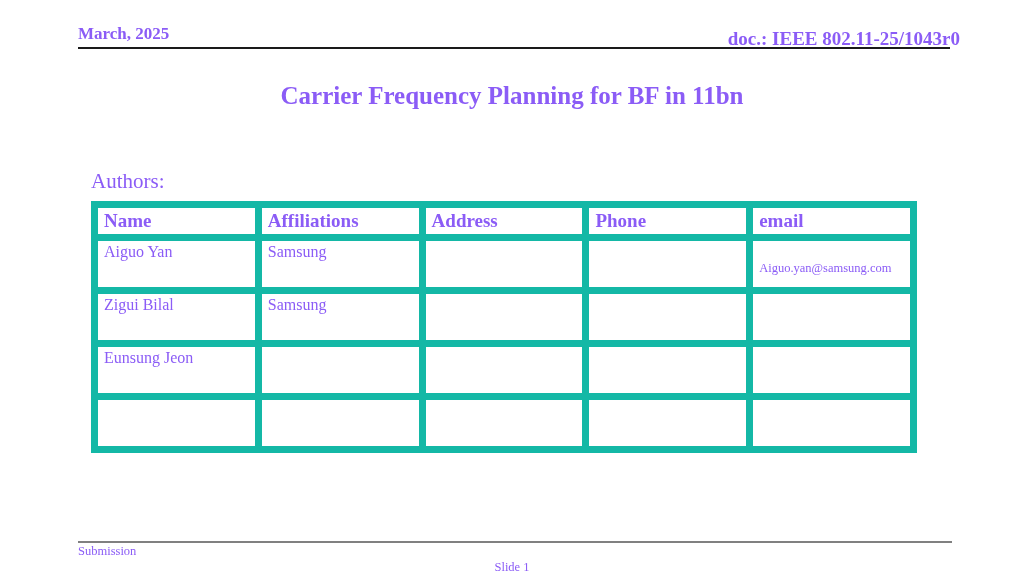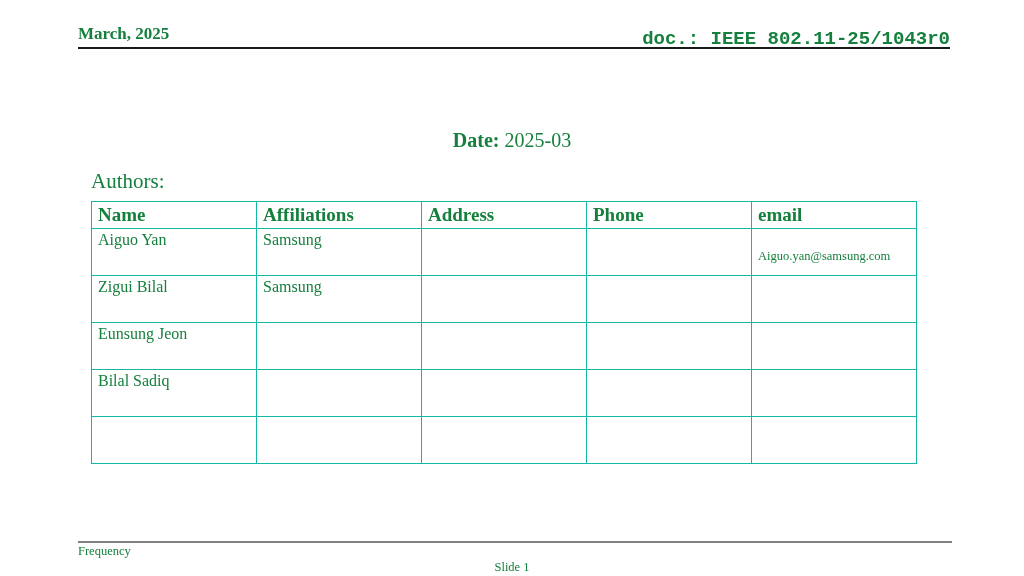--- a/index.html
+++ b/index.html
@@ -6,21 +6,21 @@
     margin: 0;
     padding: 0;
     background: #ffffff;
   }
   .slide {
     position: relative;
     width: 1024px;
     height: 576px;
     background: #ffffff;
     font-family: "Liberation Serif", "DejaVu Serif", serif;
-    color: #15803d;
+    color: #8b5cf6;
     overflow: hidden;
   }
 
   
   .hdr-rule {
     position: absolute;
     left: 78px;
     width: 872px;
     top: 47px;
     height: 2px;
@@ -29,26 +29,25 @@
   .hdr-left {
     position: absolute;
     left: 78px;
     top: 24px;
     font-size: 17px;
     font-weight: bold;
     white-space: nowrap;
   }
   .hdr-right {
     position: absolute;
-    right: 74px;
+    right: 64px;
     top: 28px;
     font-size: 19px;
     font-weight: bold;
     white-space: nowrap;
-    font-family: Liberation Mono, monospace;
   }
 
   
   .title {
     position: absolute;
     top: 82px;
     left: 0;
     width: 100%;
     text-align: center;
     font-size: 25px;
@@ -77,21 +76,21 @@
   table.authors {
     position: absolute;
     left: 91px;
     top: 201px;
     width: 826px;
     border-collapse: collapse;
     table-layout: fixed;
   }
   table.authors th,
   table.authors td {
-    border: 1px solid #14b8a6;
+    border: 7px solid #14b8a6;
     overflow: hidden;
     white-space: nowrap;
   }
   table.authors th {
     text-align: left;
     font-size: 19px;
     font-weight: bold;
     padding: 1px 6px 2px 6px;
     height: 23px;
   }
@@ -139,24 +138,21 @@
 </style>
 </head>
 <body>
 
 <div class="slide">
 
   <div class="hdr-rule"></div>
   <div class="hdr-left">March, 2025</div>
   <div class="hdr-right">doc.: IEEE 802.11-25/1043r0</div>
 
-  <div class="dateline">
-    <span class="lbl">Date:</span>
-    <span class="val">2025-03</span>
-  </div>
+  <div class="title">Carrier Frequency Planning for BF in 11bn</div>
 
   <div class="authors-label">Authors:</div>
 
   <table class="authors">
     <thead>
       <tr>
         <th>Name</th>
         <th>Affiliations</th>
         <th>Address</th>
         <th>Phone</th>
@@ -179,33 +175,26 @@
         <td class="email-cell"></td>
       </tr>
       <tr>
         <td>Eunsung Jeon</td>
         <td></td>
         <td></td>
         <td></td>
         <td class="email-cell"></td>
       </tr>
       <tr>
-        <td>Bilal Sadiq</td>
-        <td></td>
-        <td></td>
-        <td></td>
-        <td class="email-cell"></td>
-      </tr>
-      <tr>
         <td></td>
         <td></td>
         <td></td>
         <td></td>
         <td class="email-cell"></td>
       </tr>
     </tbody>
   </table>
 
   <div class="ftr-rule"></div>
   <div class="ftr-center">Slide 1</div>
-  <div class="ftr-left">Frequency</div>
+  <div class="ftr-left">Submission</div>
 
 </div>
 
 </body></html>

